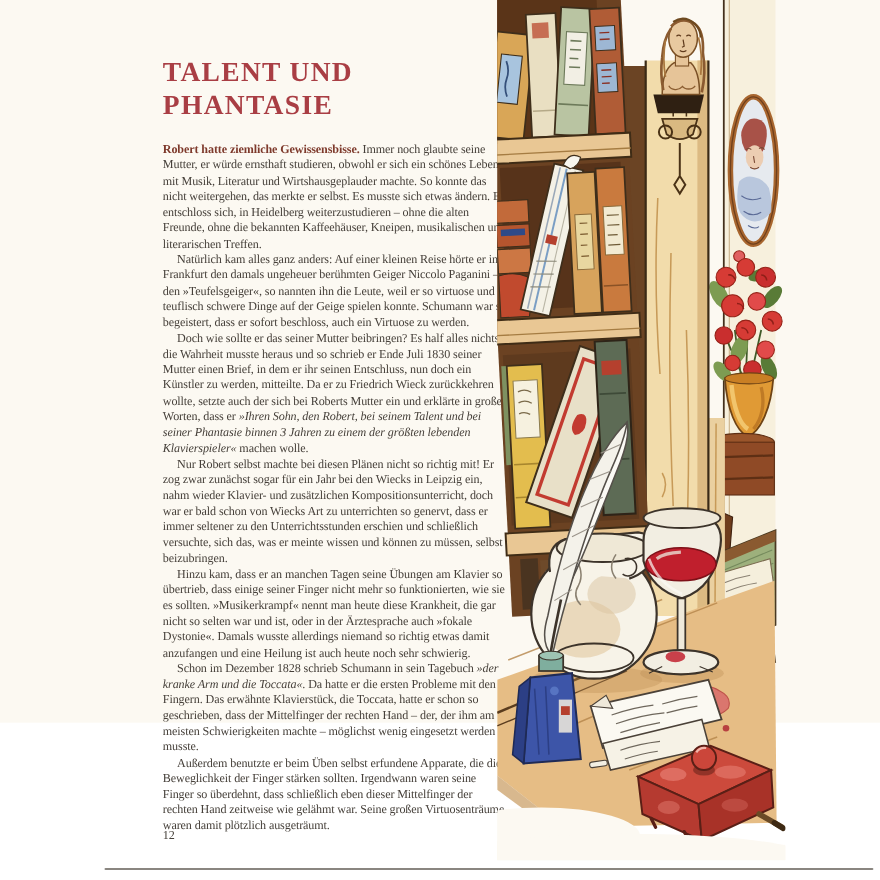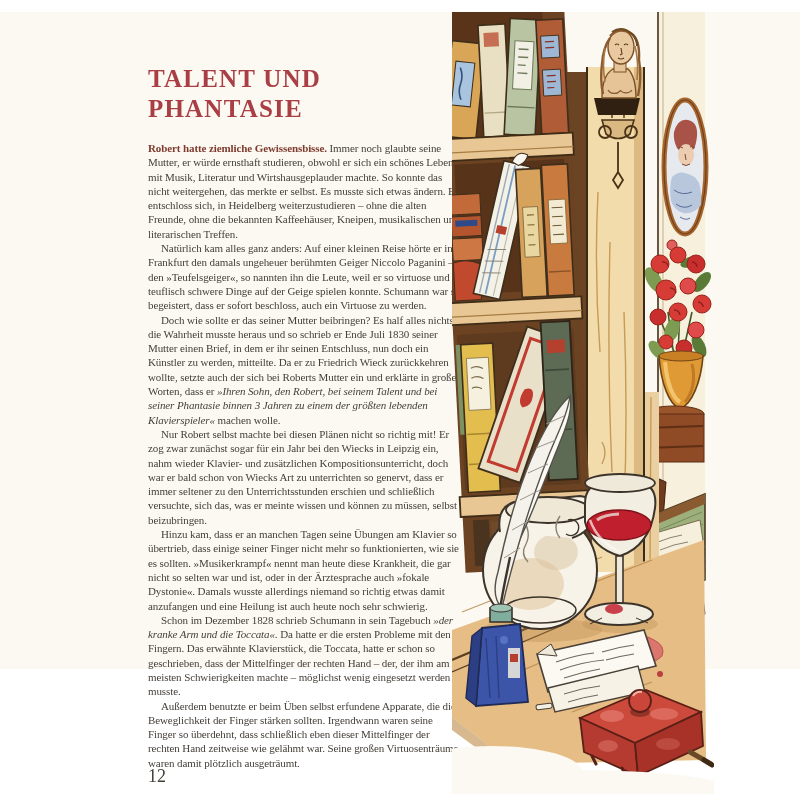--- a/index.html
+++ b/index.html
@@ -2,21 +2,21 @@
 <html style="--page_bg: #fcf9f2; --title_color: #a93e44; --lead_color: #7e3a2c; --text_color: #46403a; --edge_color: #76716a;"><head>
 <meta charset="utf-8">
 <style>
   html,body{margin:0;padding:0;}
   body{
     width:800px;height:800px;position:relative;overflow:hidden;
     background:#ffffff;
     font-family:"Liberation Serif", serif;
   }
   .page{
-    position:absolute;left:0;top:12px;width:800px;height:657px;
+    position:absolute;left:0;top:0;width:800px;height:657px;
     background:var(--page_bg,#fcf9f2);
   }
   .text-col{
     position:absolute;left:148px;top:52px;width:315px;
   }
   .title{
     margin:0 0 17px 0;
     font-size:25px;font-weight:bold;line-height:1.2;
     letter-spacing:1.2px;
     color:var(--title_color,#a93e44);
@@ -25,21 +25,21 @@
     margin:0;
     font-size:11px;line-height:14.3px;letter-spacing:-0.1px;
     color:var(--text_color,#46403a);
     text-align:left;
   }
   .paragraphs p.para + p.para{ text-indent:13px;font-family:Liberation Serif, serif; }
   .seg-lead{ font-weight:bold; color:var(--lead_color,#7e3a2c); }
   .seg-italic{ font-style:italic; }
   .page-number{
     position:absolute;left:148px;top:754px;
-    font-size:18px;color:var(--text_color,#46403a);
+    font-size:11px;color:var(--text_color,#46403a);
   }
   .illustration{
     position:absolute;left:452px;top:0;width:262px;height:782px;
   }
   .page-edge-bottom{
     position:absolute;left:95px;top:789px;width:699px;height:2px;
     background:var(--edge_color,#76716a);opacity:.85;border-radius:1px;
   }
 </style>
 </head>

